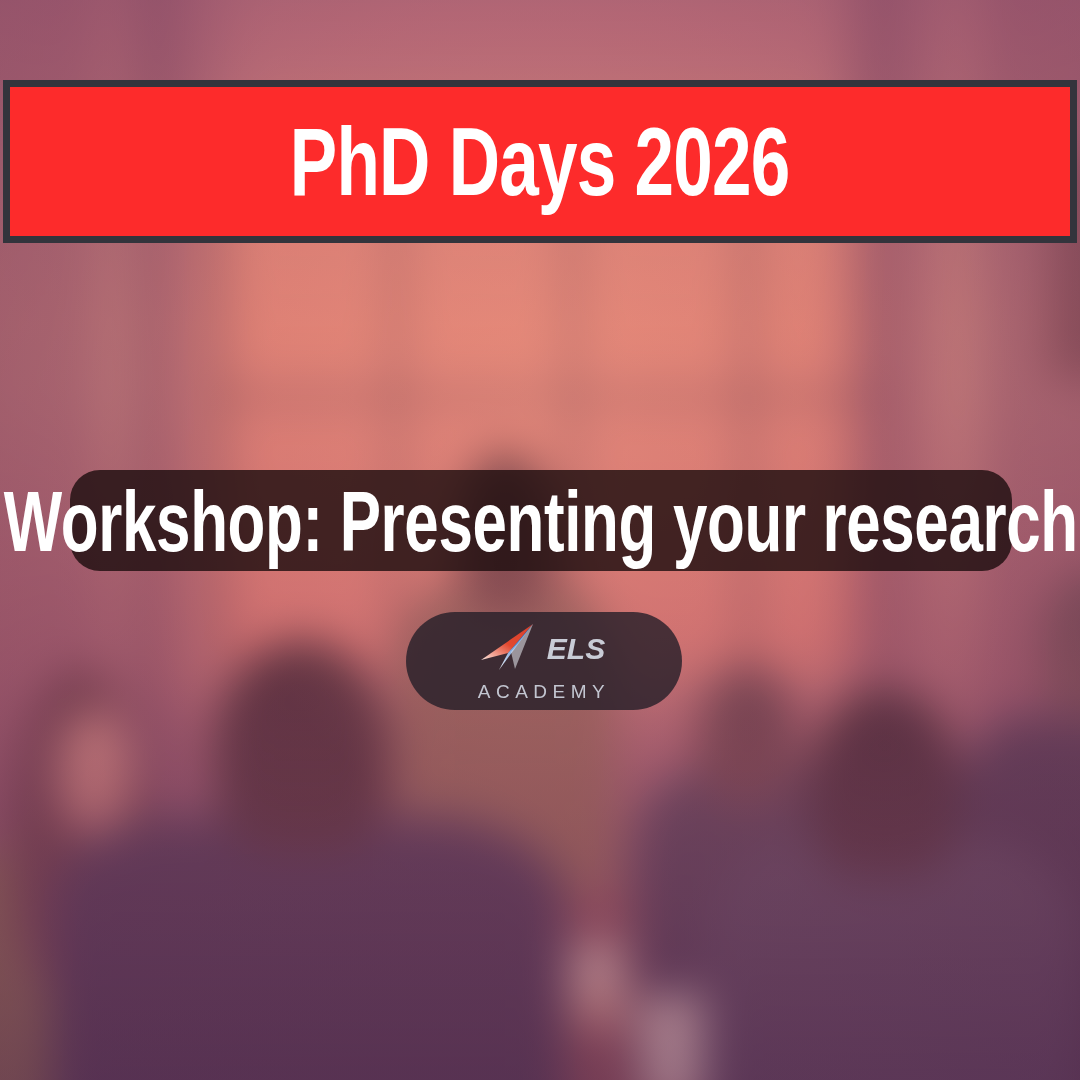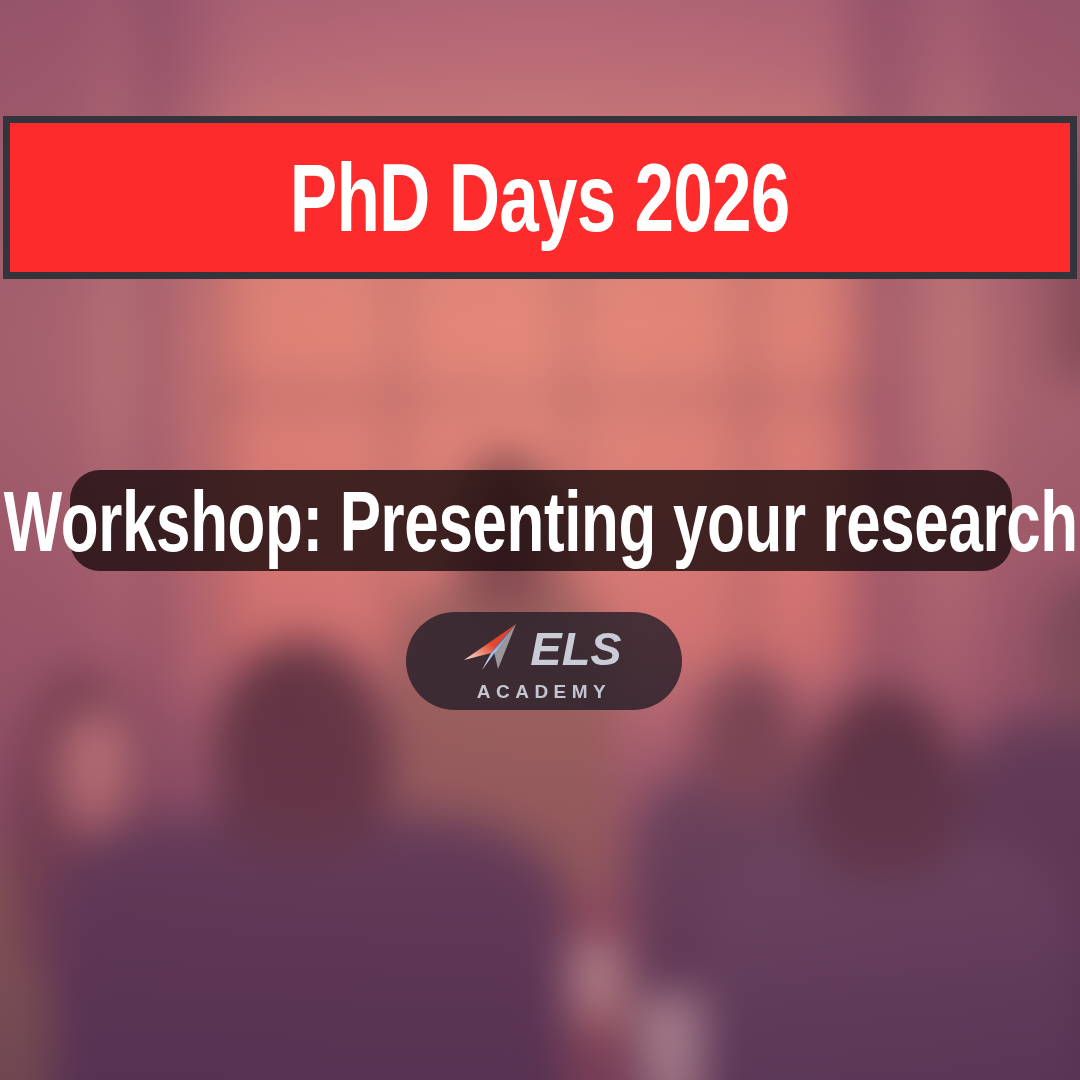--- a/index.html
+++ b/index.html
@@ -229,21 +229,20 @@
     left: 3px;
     top: 80px;
     width: 1074px;
     height: 163px;
     box-sizing: border-box;
     background: #fd2b2b;
     border: 7px solid #33343c;
     display: flex;
     align-items: center;
     justify-content: center;
-    margin-top: 36px;
   }
   .banner-title {
     color: #ffffff;
     font-size: 96px;
     line-height: 1;
     font-weight: 700;
     letter-spacing: -1px;
     transform: scaleX(.74);
     transform-origin: center;
     white-space: nowrap;
@@ -292,30 +291,30 @@
   }
   .logo-row {
     display: flex;
     align-items: center;
     gap: 8px;
     margin-left: -6px;
   }
   .logo-mark { width: 62px; height: 54px; display: block; }
   .logo-els {
     color: #c9ccd6;
-    font-size: 47px;
+    font-size: 30px;
     font-weight: 700;
     font-style: italic;
     letter-spacing: 0px;
     line-height: 1;
   }
   .logo-academy {
     color: #c3c6d1;
     font-size: 19px;
-    font-weight: 700;
+    font-weight: 400;
     letter-spacing: 5.5px;
     line-height: 1;
     margin-top: 4px;
   }
 </style>
 </head>
 <body>
 
 <div id="poster">
 

